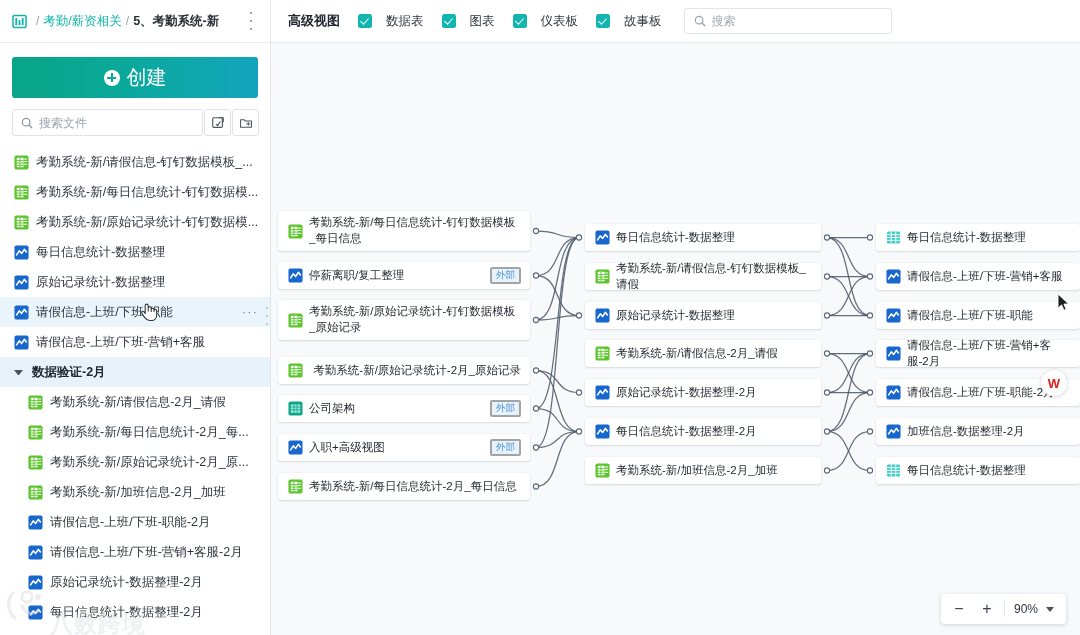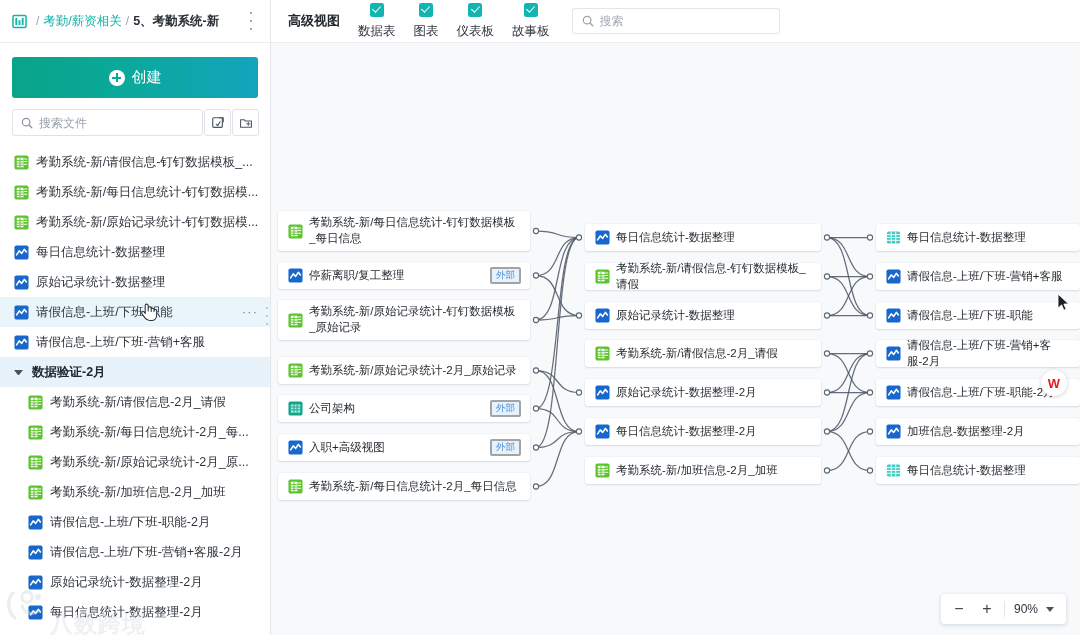--- a/index.html
+++ b/index.html
@@ -39,21 +39,21 @@
     letter-spacing: 0; line-height: 8px; padding: 0 6px; cursor: pointer;
     width: 18px; text-align: center;
   }
   .bc-more span { display:block; font-size:4px; }
 
   .create-wrap { padding: 14px 12px 0 12px; }
   .create-btn {
     height: 41px; width: 100%;
     border-radius: 3px; border: none;
     background: linear-gradient(90deg, #09a488 0%, #0aa99a 45%, #13a4bd 100%);
-    color: #fff; font-size: 15px; font-weight: 500;
+    color: #fff; font-size: 20px; font-weight: 500;
     display: flex; align-items: center; justify-content: center;
     gap: 7px; cursor: pointer;
     font-family: inherit;
   }
   .plus-circle {
     width: 16px; height: 16px; border-radius: 50%;
     background: #fff; position: relative; flex: 0 0 16px;
   }
   .plus-circle::before, .plus-circle::after {
     content: ''; position: absolute; background: #0aa79b;
@@ -134,21 +134,21 @@
   .main {
     flex: 1; height: 635px; position: relative;
     background: #f7f9fb; display: flex; flex-direction: column;
   }
   .toolbar {
     height: 43px; flex: 0 0 43px; background: #fff;
     display: flex; align-items: center; gap: 0px;
     padding: 0 16px 0 17px; border-bottom: 1px solid #eaecef;
   }
   .tb-title { font-size: 13px; font-weight: 700; color: #20272e; margin-right: 18px; }
-  .tb-check { display: flex; align-items: center; gap: 6px; margin-right: 18px; cursor: pointer; font-size: 12.5px; color: #2f353c; flex-direction: column; }
+  .tb-check { display: flex; align-items: center; gap: 14px; margin-right: 18px; cursor: pointer; font-size: 12.5px; color: #2f353c; }
   .cb {
     width: 14px; height: 14px; border-radius: 2.5px; background: #13b5b1;
     position: relative; flex: 0 0 14px;
   }
   .cb::after {
     content: ''; position: absolute; left: 4.3px; top: 1.7px;
     width: 3.5px; height: 7px; border: solid #fff;
     border-width: 0 1.8px 1.8px 0; transform: rotate(42deg);
   }
   .tb-search {
@@ -545,21 +545,21 @@
               <rect x="0.5" y="0.5" width="15" height="15" rx="2" fill="#5cc42c"></rect>
               <rect x="3" y="3" width="7.2" height="10" rx="0.6" fill="#fff"></rect>
               <line x1="3" y1="6" x2="10.2" y2="6" stroke="#5cc42c" stroke-width="1"></line>
               <line x1="3" y1="8.6" x2="10.2" y2="8.6" stroke="#5cc42c" stroke-width="1"></line>
               <line x1="3" y1="11" x2="10.2" y2="11" stroke="#5cc42c" stroke-width="1"></line>
               <line x1="6.4" y1="3" x2="6.4" y2="13" stroke="#5cc42c" stroke-width="1"></line>
               <path d="M11.2 4.2 l2.4 0 M11.2 7 l2.4 0 M11.2 9.8 l2.4 0" stroke="#fff" stroke-width="1.1" stroke-linecap="round"></path>
             </svg>
             <span class="node-label">考勤系统-新/原始记录统计-钉钉数据模板_原始记录</span>
           </div>
-          <div class="node" style="left: 7px; top: 314px; width: 252px; min-height: 27px; height: 27px;">
+          <div class="node" style="left: 7px; top: 314px; width: 252px; min-height: 27px; height: 27px; text-align: right;">
             <svg class="ficon" viewBox="0 0 16 16">
               <rect x="0.5" y="0.5" width="15" height="15" rx="2" fill="#5cc42c"></rect>
               <rect x="3" y="3" width="7.2" height="10" rx="0.6" fill="#fff"></rect>
               <line x1="3" y1="6" x2="10.2" y2="6" stroke="#5cc42c" stroke-width="1"></line>
               <line x1="3" y1="8.6" x2="10.2" y2="8.6" stroke="#5cc42c" stroke-width="1"></line>
               <line x1="3" y1="11" x2="10.2" y2="11" stroke="#5cc42c" stroke-width="1"></line>
               <line x1="6.4" y1="3" x2="6.4" y2="13" stroke="#5cc42c" stroke-width="1"></line>
               <path d="M11.2 4.2 l2.4 0 M11.2 7 l2.4 0 M11.2 9.8 l2.4 0" stroke="#fff" stroke-width="1.1" stroke-linecap="round"></path>
             </svg>
             <span class="node-label">考勤系统-新/原始记录统计-2月_原始记录</span>

